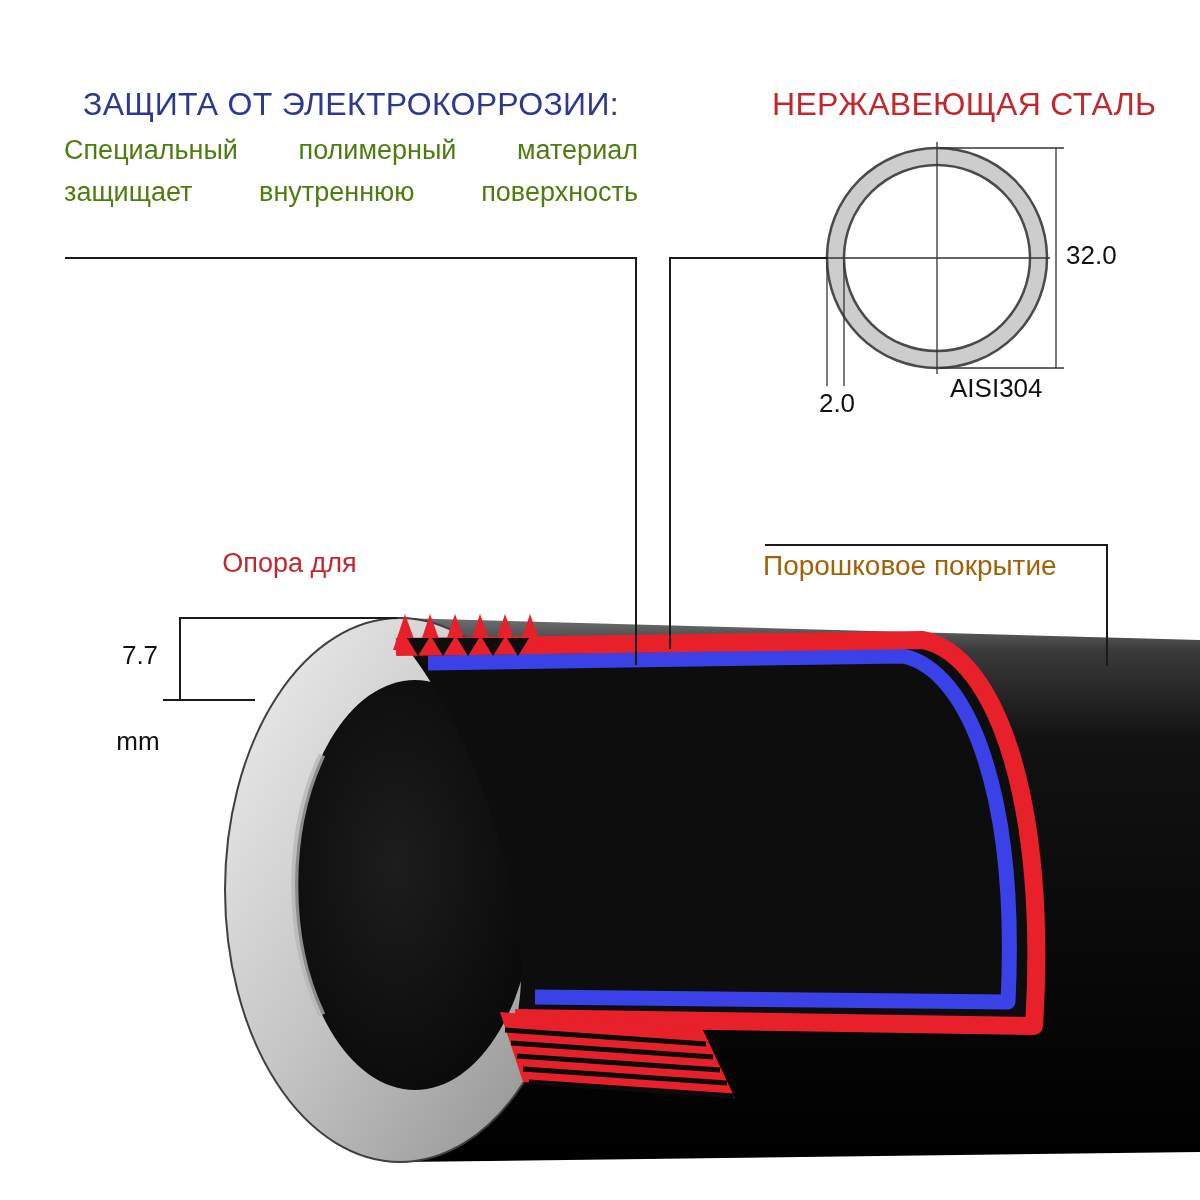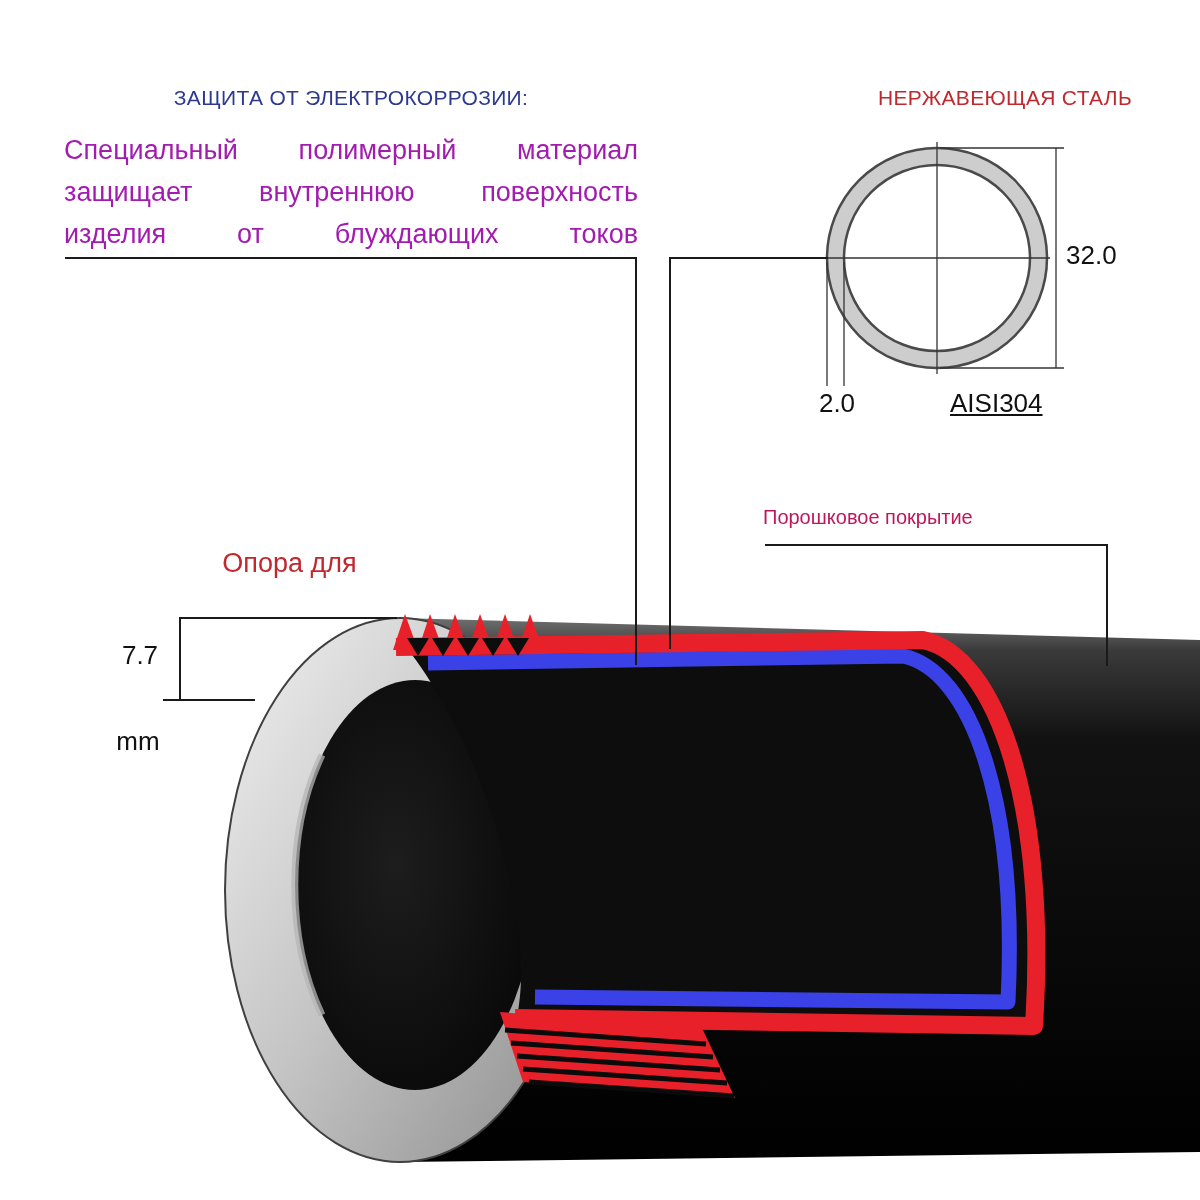--- a/index.html
+++ b/index.html
@@ -1,29 +1,29 @@
 <!DOCTYPE html>
 <html><head>
 <meta charset="utf-8">
 <style>
   html,body{margin:0;padding:0;background:#fff;}
   .stage{
     position:relative;width:1200px;height:1200px;background:#ffffff;
     overflow:hidden;font-family:"Liberation Sans",sans-serif;color:#1a1a1a;
   }
   .abs{position:absolute;}
-  .heading{font-size:21px;letter-spacing:.3px;text-align:center;white-space:nowrap;}
+  .heading{font-size:32px;letter-spacing:.3px;text-align:center;white-space:nowrap;}
   .heading-blue{color:#2b3990;}
   .heading-red{color:#c1272d;}
   .para-line{
     left:64px;width:574px;height:36px;font-size:27px;line-height:34px;
-    text-align:justify;text-align-last:justify;color:#a21caf;
+    text-align:justify;text-align-last:justify;color:#4d7c0f;
   }
   .dim{font-size:26px;color:#111;text-align:center;white-space:nowrap;}
-  .label-plain{font-size:20px;color:#be185d;white-space:nowrap;}
+  .label-plain{font-size:28px;color:#a16207;white-space:nowrap;margin-top:44px;}
   .label-red{font-size:27px;color:#c1272d;text-align:center;white-space:nowrap;}
   svg{position:absolute;left:0;top:0;}
 </style>
 </head>
 <body>
 
 <div class="stage">
 
   <svg width="1200" height="1200" viewBox="0 0 1200 1200">
     <defs>
@@ -103,29 +103,28 @@
       <polyline points="765,545 1107,545 1107,666"></polyline>
       <polyline points="397,618 180,618 180,700"></polyline>
       <line x1="163" y1="700" x2="255" y2="700"></line>
     </g>
   </svg>
 
   <div class="abs heading heading-blue" style="left:64px;top:86px;width:574px;">ЗАЩИТА ОТ ЭЛЕКТРОКОРРОЗИИ:</div>
 
   <div class="abs para-line" style="top:133px;">Специальный полимерный материал</div>
   <div class="abs para-line" style="top:175px;">защищает внутреннюю поверхность</div>
-  <div class="abs para-line" style="top:217px;">изделия от блуждающих токов</div>
 
   <div class="abs heading heading-red" style="left:772px;top:86px;width:360px;text-align:right;">НЕРЖАВЕЮЩАЯ СТАЛЬ</div>
 
   <div class="abs dim" style="left:1066px;top:240px;">32.0</div>
 
   <div class="abs dim" style="left:806px;top:388px;width:62px;">2.0</div>
 
-  <div class="abs dim" style="left:950px;top:388px;text-decoration:underline;">AISI304</div>
+  <div class="abs dim" style="left:950px;top:373px;">AISI304</div>
 
   <div class="abs label-plain" style="left:763px;top:506px;">Порошковое покрытие</div>
 
   <div class="abs label-red" style="left:172px;top:548px;width:235px;">Опора для</div>
 
   <div class="abs dim" style="left:108px;top:640px;width:64px;">7.7</div>
   <div class="abs dim" style="left:106px;top:694px;width:64px;margin-top:32px;">mm</div>
 
 </div>
 

